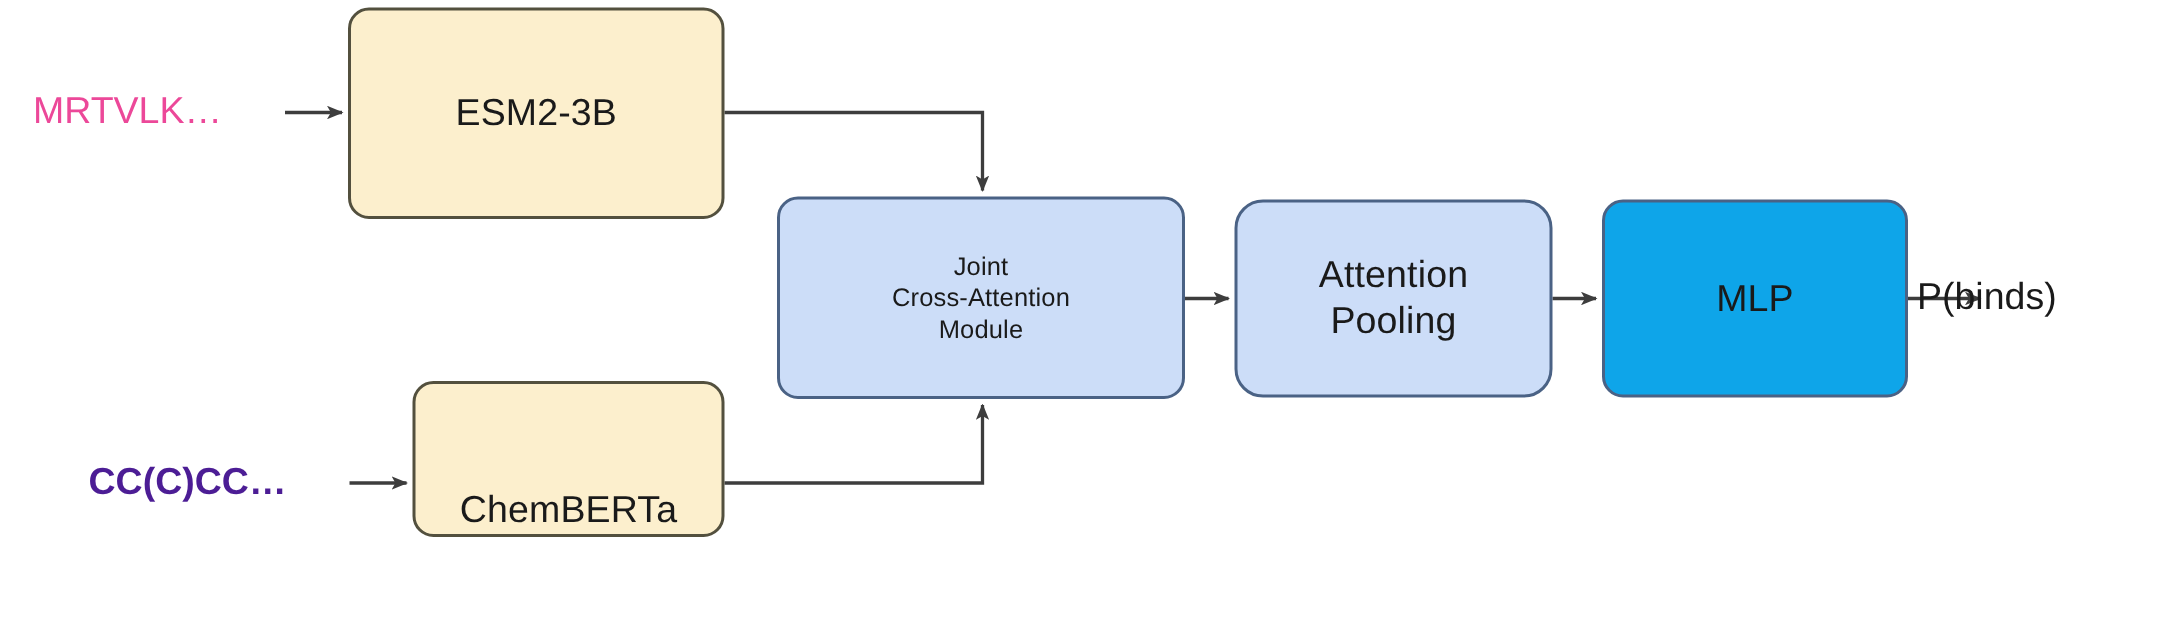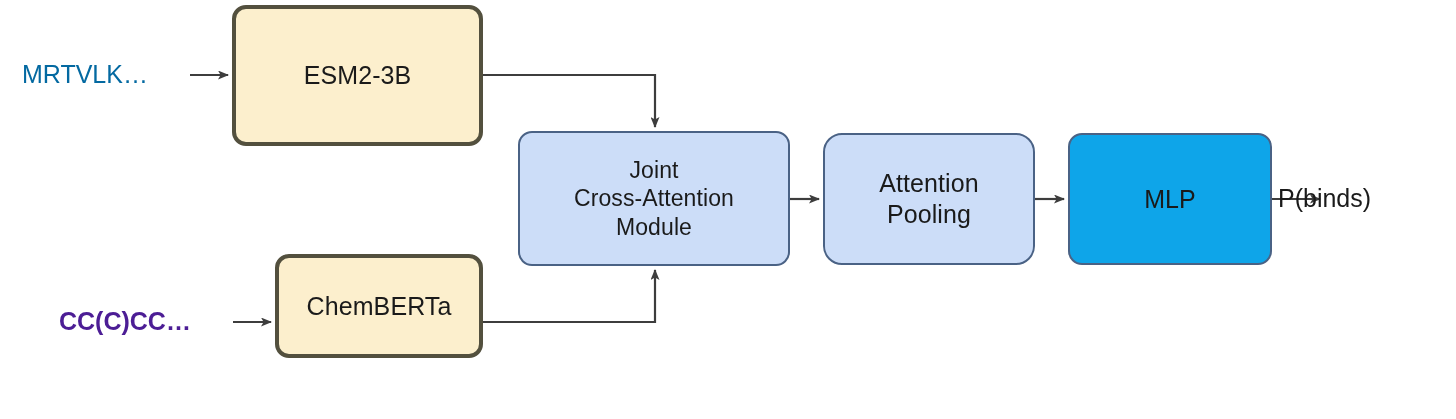--- a/index.html
+++ b/index.html
@@ -34,21 +34,21 @@
     justify-content: center;
     text-align: center;
     color: #1a1a1a;
     font-size: 25px;
     line-height: 1.24;
     letter-spacing: 0.1px;
     white-space: pre-line;
   }
   .node.encoder {
     background: #fcefcd;
-    border: 4px solid #0f766e;
+    border: 2px solid #0f766e;
   }
   .node.processor {
     background: #ccddf8;
     border: 2px solid #4a6285;
   }
   .io-label {
     position: absolute;
     color: #1a1a1a;
     font-size: 25px;
     line-height: 1;
@@ -72,27 +72,27 @@
         <path d="M 483 75 L 655 75 L 655 127" fill="none" stroke="#3d3d3d" stroke-width="2.2" stroke-linecap="butt" stroke-linejoin="miter" marker-end="url(#arrowhead)"></path>
         <path d="M 483 322 L 655 322 L 655 270" fill="none" stroke="#3d3d3d" stroke-width="2.2" stroke-linecap="butt" stroke-linejoin="miter" marker-end="url(#arrowhead)"></path>
         <path d="M 790 199 L 819 199" fill="none" stroke="#3d3d3d" stroke-width="2.2" stroke-linecap="butt" stroke-linejoin="miter" marker-end="url(#arrowhead)"></path>
         <path d="M 1035 199 L 1064 199" fill="none" stroke="#3d3d3d" stroke-width="2.2" stroke-linecap="butt" stroke-linejoin="miter" marker-end="url(#arrowhead)"></path>
         <path d="M 1272 199 L 1320 199" fill="none" stroke="#3d3d3d" stroke-width="2.2" stroke-linecap="butt" stroke-linejoin="miter" marker-end="url(#arrowhead)"></path>
       </g>
   </svg>
 
   <div id="node-layer">
       <div class="node encoder" style="left: 232px; top: 5px; width: 251px; height: 141px; font-size: 25px; color: rgb(26, 26, 26); background: rgb(252, 239, 205); border-color: rgb(83, 80, 62);"><span>ESM2-3B</span></div>
-      <div class="node encoder" style="left: 275px; top: 254px; width: 208px; height: 104px; font-size: 25px; color: rgb(26, 26, 26); background: rgb(252, 239, 205); border-color: rgb(83, 80, 62);"><span>ChemBERTa</span></div>
-      <div class="node processor" style="left: 518px; top: 131px; width: 272px; height: 135px; font-size: 23px; color: rgb(26, 26, 26); background: rgb(204, 221, 248); border-color: rgb(74, 98, 133);"><span>Joint
+      <div class="node encoder" style="left: 275px; top: 254px; width: 208px; height: 104px; font-size: 25px; color: rgb(26, 26, 26); background: rgb(252, 239, 205); border-color: rgb(83, 80, 62); align-items: flex-end;"><span>ChemBERTa</span></div>
+      <div class="node processor" style="left: 518px; top: 131px; width: 272px; height: 135px; font-size: 17px; color: rgb(26, 26, 26); background: rgb(204, 221, 248); border-color: rgb(74, 98, 133);"><span>Joint
 Cross-Attention
 Module</span></div>
       <div class="node processor" style="left: 823px; top: 133px; width: 212px; height: 132px; font-size: 25px; color: rgb(26, 26, 26); background: rgb(204, 221, 248); border-color: rgb(74, 98, 133); border-radius: 19px;"><span>Attention
 Pooling</span></div>
       <div class="node processor" style="left: 1068px; top: 133px; width: 204px; height: 132px; font-size: 25px; color: rgb(26, 26, 26); background: #0ea5e9; border-color: rgb(74, 98, 133);"><span>MLP</span></div>
     </div>
   <div id="label-layer">
-      <div class="io-label" style="left: 22px; top: 62px; color: #0369a1;">MRTVLK…</div>
+      <div class="io-label" style="left: 22px; top: 62px; color: #ec4899;">MRTVLK…</div>
       <div class="io-label" style="left: 59px; top: 309px; color: #4c1d95; font-weight: bold;">CC(C)CC…</div>
       <div class="io-label" style="left: 1278px; top: 186px; color: rgb(26, 26, 26);">P(binds)</div>
     </div>
 
 </div>
 
 </body></html>

